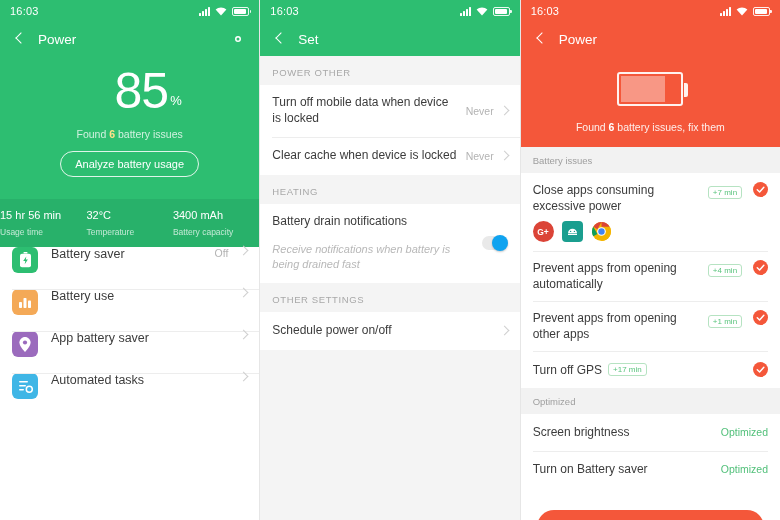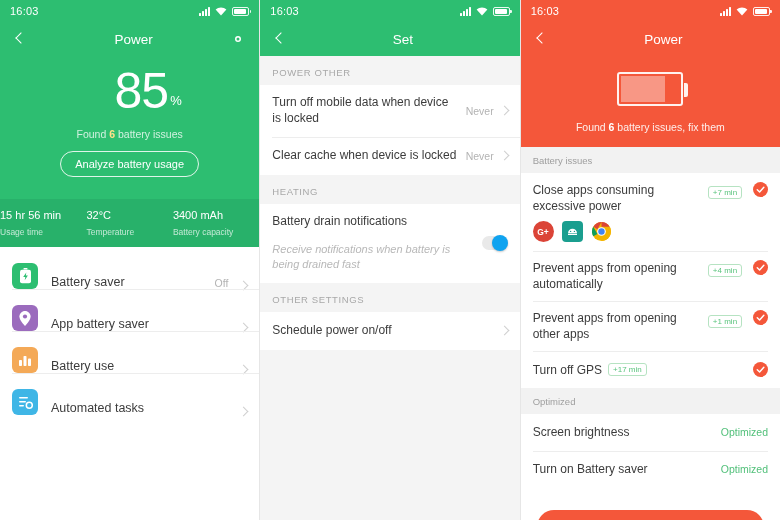--- a/index.html
+++ b/index.html
@@ -22,21 +22,21 @@
   .ic-signal i:nth-child(2){height:5px;}
   .ic-signal i:nth-child(3){height:7px;}
   .ic-signal i:nth-child(4){height:9px;}
   .ic-wifi{width:12px;height:9px;position:relative;}
   .ic-wifi svg{display:block;}
   .ic-batt{width:17px;height:9px;border:1px solid rgba(255,255,255,.9);border-radius:2px;position:relative;box-sizing:border-box;}
   .ic-batt::after{content:"";position:absolute;right:-3px;top:2.5px;width:1.5px;height:3px;background:rgba(255,255,255,.9);border-radius:0 1px 1px 0;}
   .ic-batt i{position:absolute;left:1px;top:1px;bottom:1px;width:12px;background:#fff;border-radius:1px;display:block;}
 
   
-  .appbar{height:34px;display:flex;align-items:center;padding:0 12px;box-sizing:border-box;text-align:center;}
+  .appbar{height:34px;display:flex;align-items:center;padding:0 12px;box-sizing:border-box;}
   .back{width:16px;height:16px;position:relative;flex:0 0 auto;cursor:pointer;}
   .back::before{content:"";position:absolute;left:5px;top:3px;width:7px;height:7px;border-left:1.3px solid #fff;border-bottom:1.3px solid #fff;transform:rotate(45deg);}
   .appbar-title{font-size:13.5px;color:#fff;margin-left:10px;flex:1;}
   .gear{width:18px;height:18px;cursor:pointer;}
 
   
   .green{background:#2dbe71;}
   .hero{position:relative;text-align:center;padding-top:10px;}
   .pct{color:#fff;font-weight:300;line-height:1;}
   .pct .num{font-size:50px;letter-spacing:-1px;margin-left:37px;}
@@ -45,21 +45,21 @@
   .found b{color:#ffe08a;font-weight:700;}
   .ghostbtn{display:inline-block;margin-top:11px;border:1px solid rgba(255,255,255,.85);color:#fff;font-size:11px;border-radius:14px;padding:6px 14px;cursor:pointer;}
 
   .statsbar{margin-top:22px;background:#28b16a;display:flex;height:48px;align-items:center;}
   .stat{flex:1;}
   .stat .v{font-size:11px;color:#fff;}
   .stat .l{font-size:8.5px;color:rgba(255,255,255,.72);margin-top:6px;}
 
   
   .rowlist{background:#fff;}
-  .row{display:flex;align-items:flex-end;padding:0 12px;min-height:42px;box-sizing:border-box;position:relative;cursor:pointer;}
+  .row{display:flex;align-items:flex-start;padding:0 12px;min-height:42px;box-sizing:border-box;position:relative;cursor:pointer;}
   .row + .row::before{content:"";position:absolute;left:12px;right:0;top:0;height:1px;background:#ededed;}
   .tile{width:26px;height:26px;border-radius:6px;flex:0 0 auto;margin-right:13px;display:flex;align-items:center;justify-content:center;}
   .tile svg{display:block;}
   .rtext{flex:1;font-size:12.5px;color:#3c3c3c;}
   .rval{font-size:10.5px;color:#b3b3b3;margin-right:12px;}
   .chev{width:6px;height:6px;border-top:1.2px solid #cfcfcf;border-right:1.2px solid #cfcfcf;transform:rotate(45deg);flex:0 0 auto;}
 
   
   .p2bg{background:#f4f4f4;height:100%;}
   .sechead{font-size:9.5px;color:#a8a8a8;letter-spacing:.6px;padding:11px 12px 7px;}
@@ -172,39 +172,39 @@
               <rect x="4.5" y="0" width="4" height="1.6" rx=".6"></rect>
               <rect x="1" y="1.8" width="11" height="13.4" rx="2"></rect>
               <path d="M7.3 4.4 4.2 9h2.1l-.6 3.2L8.9 7.6H6.8Z" fill="#2dbe71"></path>
             </svg>
         </span>
         <span class="rtext">Battery saver</span>
         <span class="rval">Off</span>
         <span class="chev"></span>
       </div>
       <div class="row">
-        <span class="tile" style="background:#9b6bbd">
-          <svg width="12" height="15" viewBox="0 0 12 15" fill="#fff">
-              <path d="M6 0C2.9 0 .4 2.5.4 5.6c0 4 5.6 9.4 5.6 9.4s5.6-5.4 5.6-9.4C11.6 2.5 9.1 0 6 0Z"></path>
-              <circle cx="6" cy="5.5" r="2.1" fill="#9b6bbd"></circle>
-            </svg>
-        </span>
-        <span class="rtext">App battery saver</span>
-        <span class="rval"></span>
-        <span class="chev"></span>
-      </div>
-      <div class="row">
         <span class="tile" style="background:#f4a957">
           <svg width="14" height="13" viewBox="0 0 14 13" fill="#fff">
               <rect x="1" y="6" width="3" height="6" rx=".8"></rect>
               <rect x="5.5" y="2" width="3" height="10" rx=".8"></rect>
               <rect x="10" y="4.5" width="3" height="7.5" rx=".8"></rect>
             </svg>
         </span>
         <span class="rtext">Battery use</span>
+        <span class="rval"></span>
+        <span class="chev"></span>
+      </div>
+      <div class="row">
+        <span class="tile" style="background:#9b6bbd">
+          <svg width="12" height="15" viewBox="0 0 12 15" fill="#fff">
+              <path d="M6 0C2.9 0 .4 2.5.4 5.6c0 4 5.6 9.4 5.6 9.4s5.6-5.4 5.6-9.4C11.6 2.5 9.1 0 6 0Z"></path>
+              <circle cx="6" cy="5.5" r="2.1" fill="#9b6bbd"></circle>
+            </svg>
+        </span>
+        <span class="rtext">App battery saver</span>
         <span class="rval"></span>
         <span class="chev"></span>
       </div>
       <div class="row">
         <span class="tile" style="background:#3fb6e6">
           <svg width="15" height="14" viewBox="0 0 15 14" fill="#fff">
               <rect x="1" y="2" width="9" height="1.6" rx=".8"></rect>
               <rect x="1" y="6" width="7" height="1.6" rx=".8"></rect>
               <rect x="1" y="10" width="5" height="1.6" rx=".8"></rect>
               <circle cx="11.3" cy="10.2" r="3" fill="none" stroke="#fff" stroke-width="1.5"></circle>

